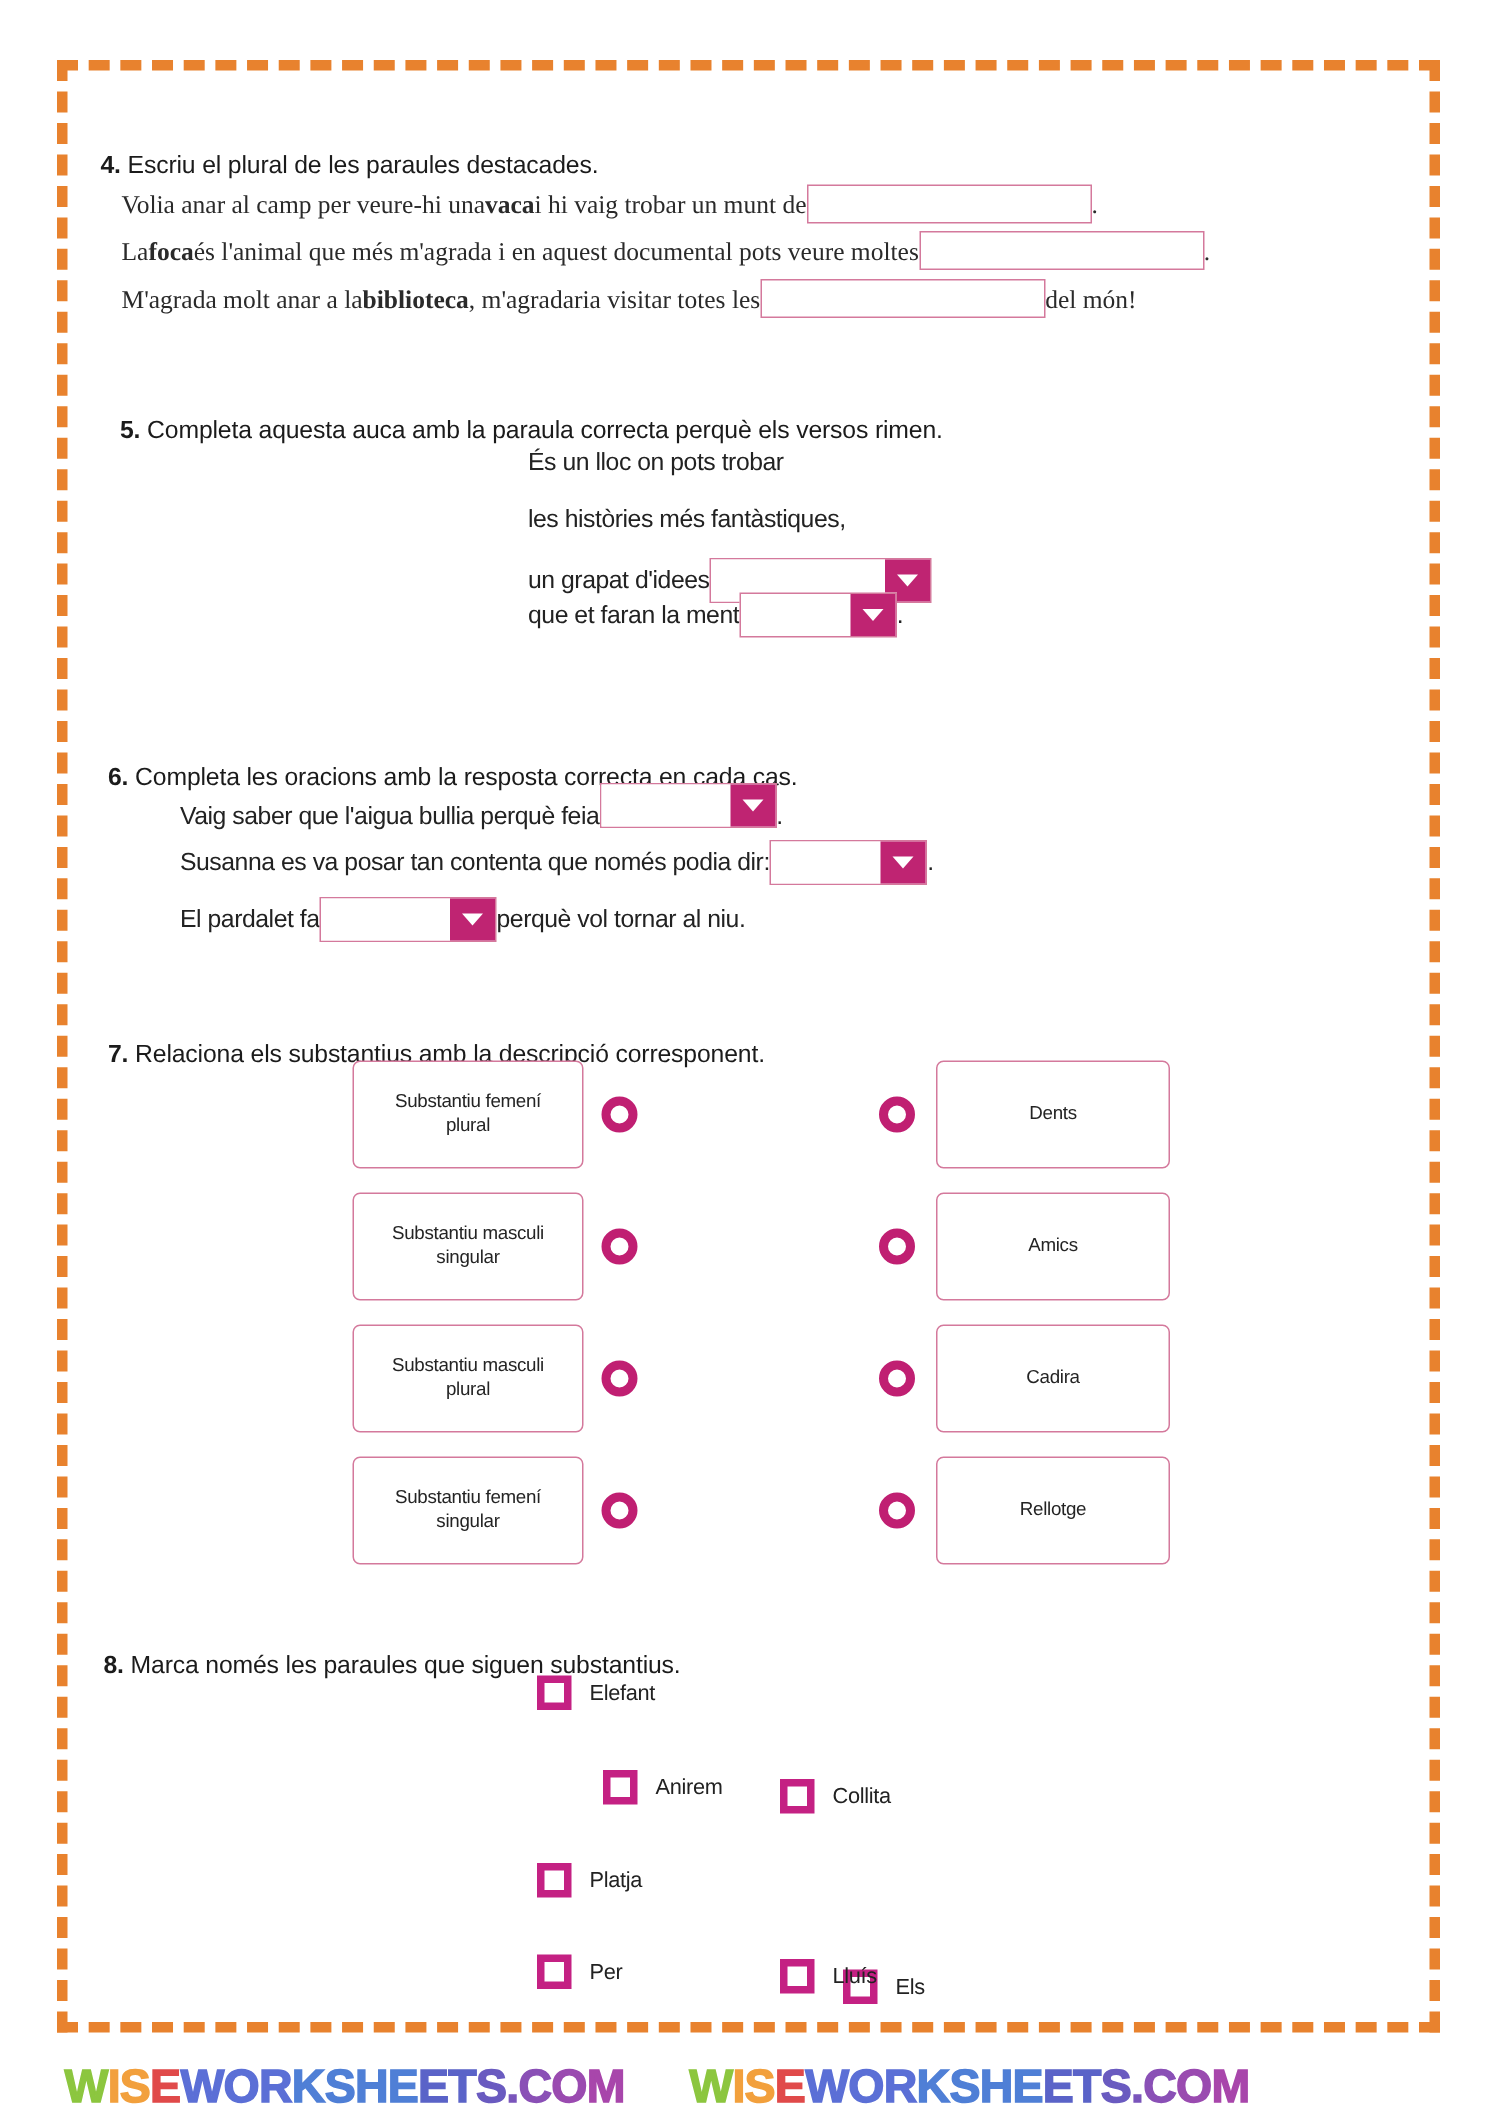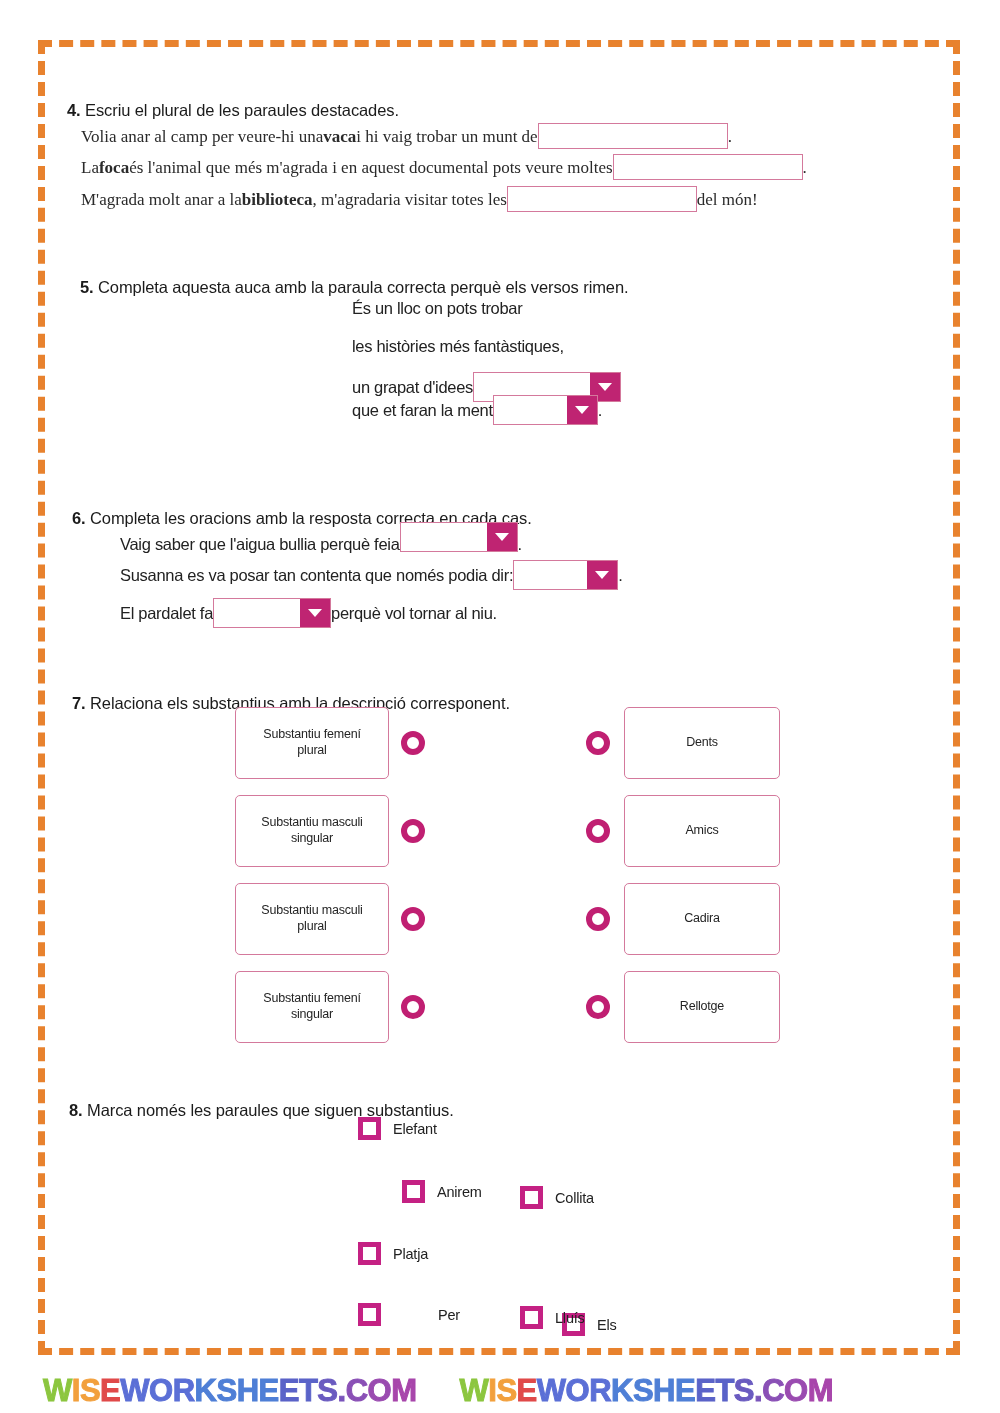--- a/index.html
+++ b/index.html
@@ -377,21 +377,21 @@
       <span class="cb-label">Elefant</span>
     </div>
     <div class="cb-row" style="left:313px; top:1133px;padding-left:44px;">
       <span class="cb-box"></span>
       <span class="cb-label">Anirem</span>
     </div>
     <div class="cb-row" style="left:313px; top:1195px;">
       <span class="cb-box"></span>
       <span class="cb-label">Platja</span>
     </div>
-    <div class="cb-row" style="left:313px; top:1256px;gap:45px;">
+    <div class="cb-row" style="left:313px; top:1256px;">
       <span class="cb-box"></span>
       <span class="cb-label">Per</span>
     </div>
 
     <div class="cb-row" style="left:475px; top:1139px;justify-content:space-between;">
       <span class="cb-box"></span>
       <span class="cb-label">Collita</span>
     </div>
     <div class="cb-row" style="left:475px; top:1266px;padding-left:42px;">
       <span class="cb-box"></span>

